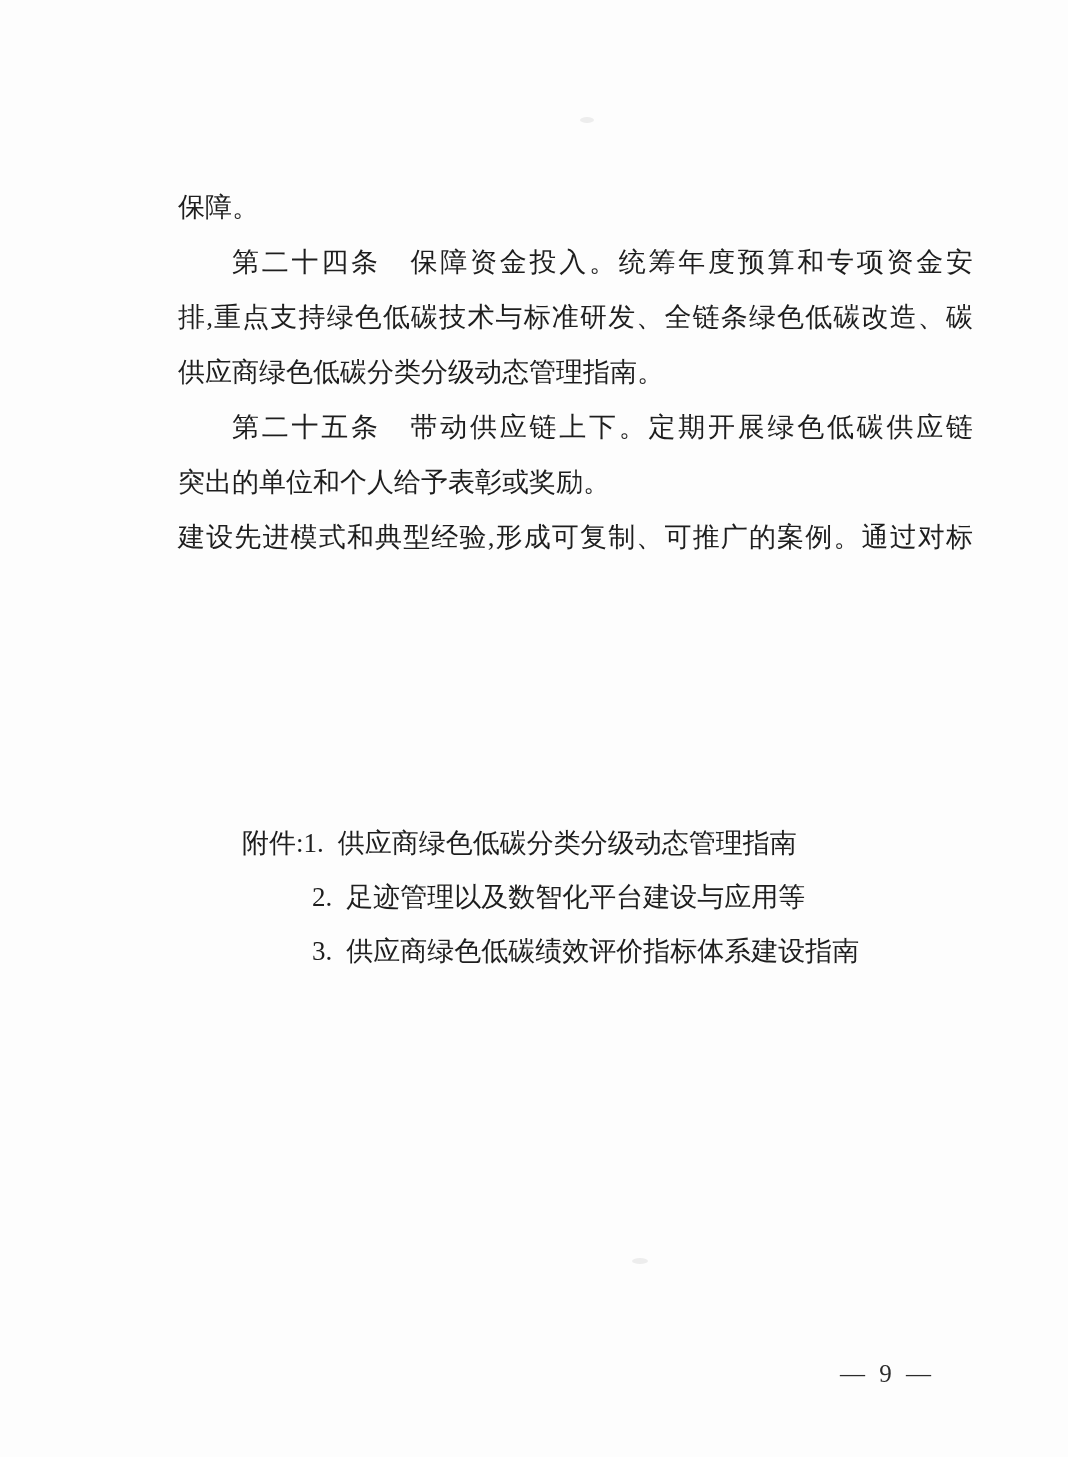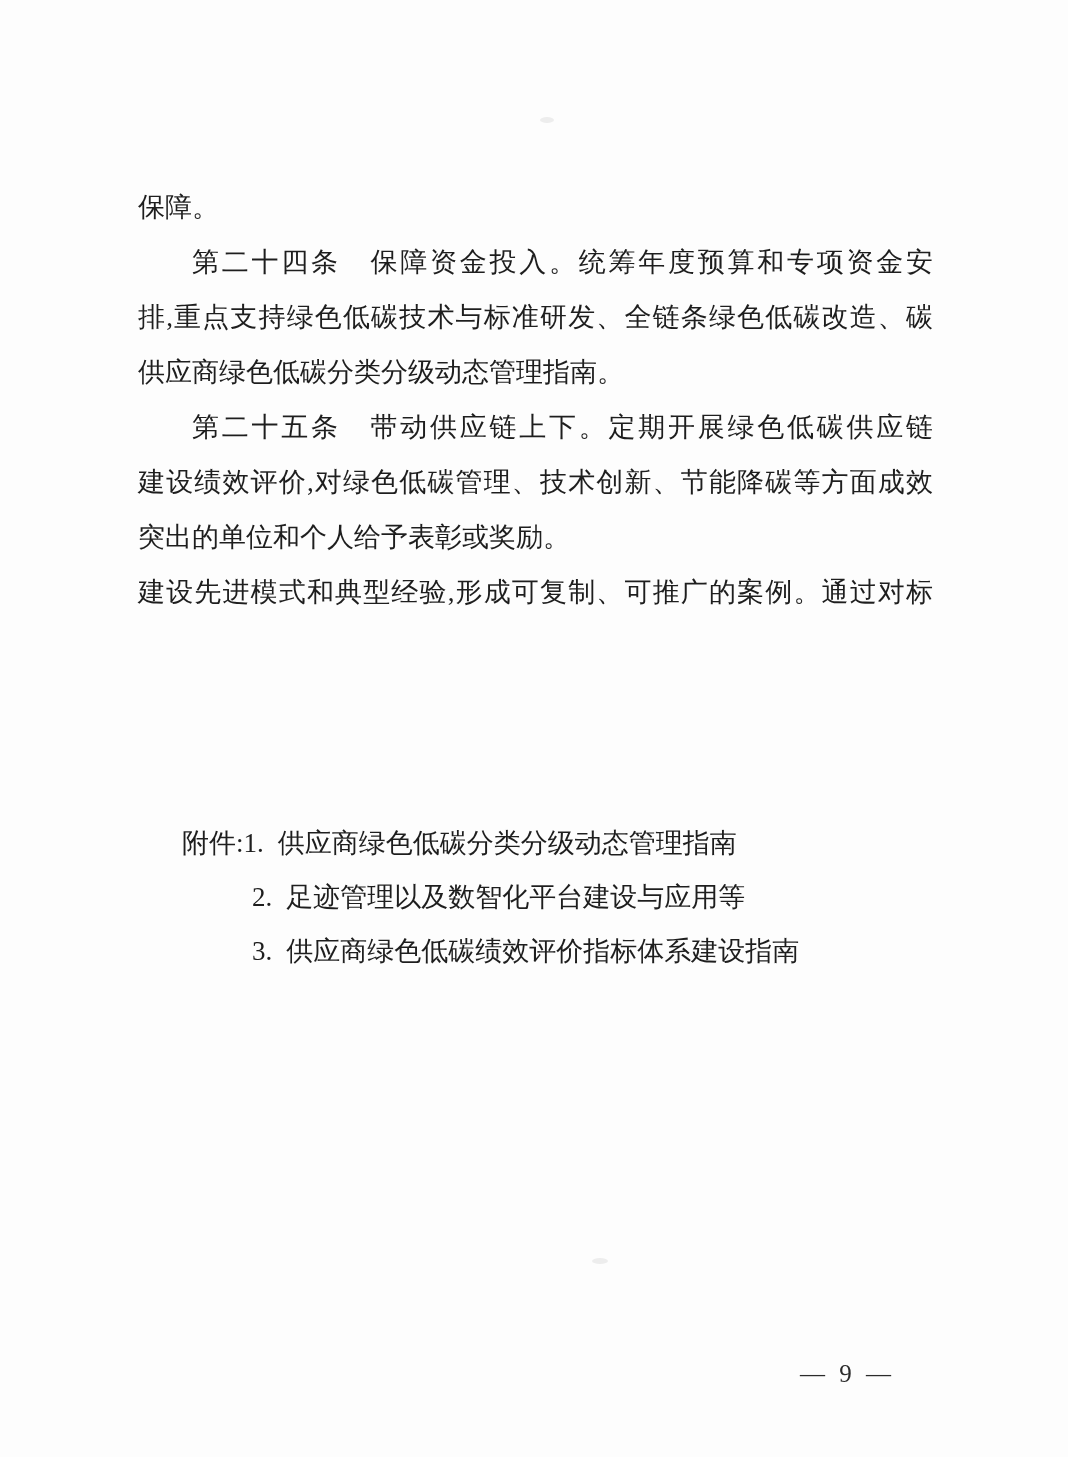--- a/index.html
+++ b/index.html
@@ -11,20 +11,21 @@
     height: 1457px;
     position: relative;
     background: #fdfdfd;
     font-family: "Liberation Serif", "DejaVu Serif", serif;
     overflow: hidden;
   }
   .page {
     position: absolute;
     inset: 0;
     background: #fdfdfd;
+    margin-left: 40px;
   }
   .body-text {
     position: absolute;
     left: 138px;
     top: 180px;
     width: 795px;
     color: #1e1e1e;
     font-size: 27px;
   }
   .line {
@@ -38,21 +39,21 @@
     text-justify: inter-ideograph;
   }
   .line.indent {
     padding-left: 54px;
   }
   .bold {
     font-weight: 400;
   }
   .attachments {
     position: absolute;
-    left: 182px;
+    left: 202px;
     top: 816px;
     color: #1e1e1e;
     font-size: 27px;
   }
   .attach-row {
     height: 54px;
     line-height: 54px;
     white-space: nowrap;
   }
   .attach-row.cont {
@@ -84,21 +85,20 @@
 <div class="page">
   <div class="smudge s1"></div>
   <div class="smudge s2"></div>
 
   <div class="body-text" style="color: rgb(30, 30, 30);">
       <div class="line"><span>保障。</span></div>
       <div class="line fill indent"><span class="bold">第二十四条</span><span>　</span><span>保障资金投入。统筹年度预算和专项资金安</span></div>
       <div class="line fill"><span>排,重点支持绿色低碳技术与标准研发、全链条绿色低碳改造、碳</span></div>
       <div class="line"><span>供应商绿色低碳分类分级动态管理指南。</span></div>
       <div class="line fill indent"><span class="bold">第二十五条</span><span>　</span><span>带动供应链上下。定期开展绿色低碳供应链</span></div>
-      <div class="line fill"><span>建设绩效评价,对绿色低碳管理、技术创新、节能降碳等方面成效</span></div>
       <div class="line"><span>突出的单位和个人给予表彰或奖励。</span></div>
       <div class="line fill"><span>建设先进模式和典型经验,形成可复制、可推广的案例。通过对标</span></div>
     </div>
 
   <div class="attachments" style="color: rgb(30, 30, 30);">
       <div class="attach-row"><span>附件:</span><span class="num">1.</span><span>供应商绿色低碳分类分级动态管理指南</span></div>
       <div class="attach-row cont"><span class="num">2.</span><span>足迹管理以及数智化平台建设与应用等</span></div>
       <div class="attach-row cont"><span class="num">3.</span><span>供应商绿色低碳绩效评价指标体系建设指南</span></div>
     </div>
 

